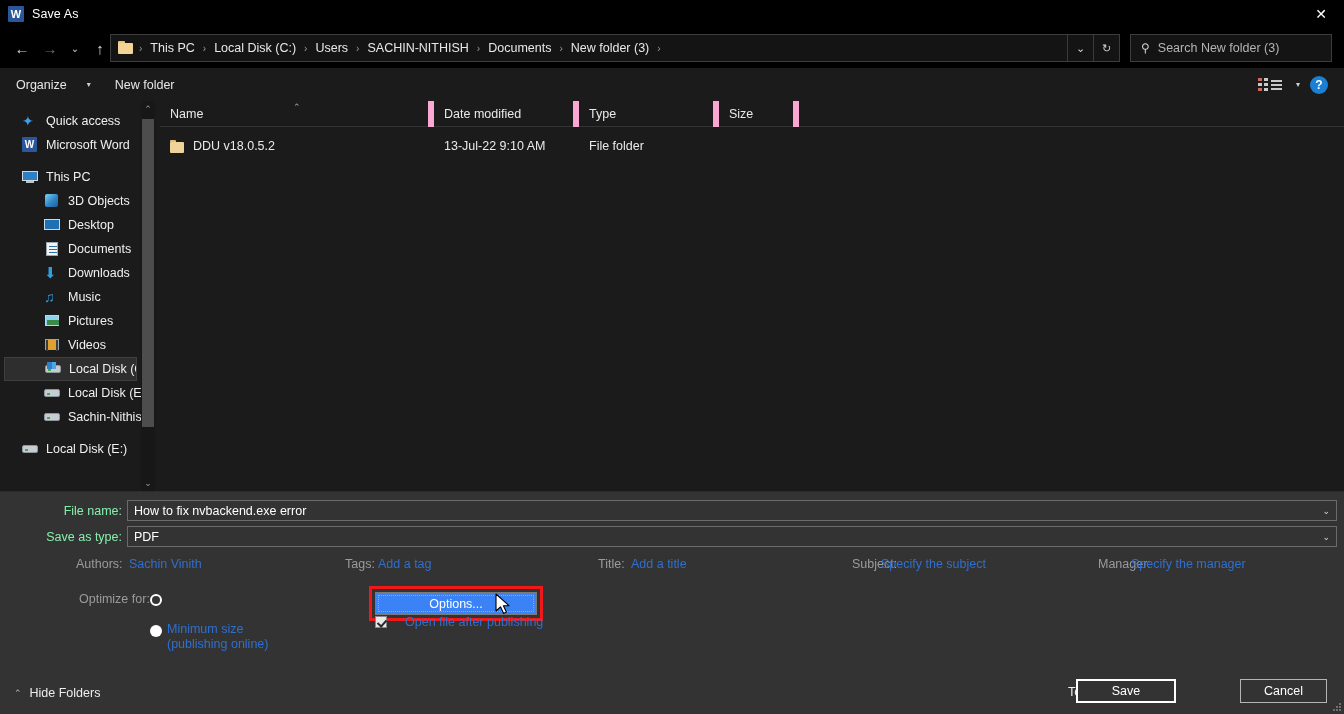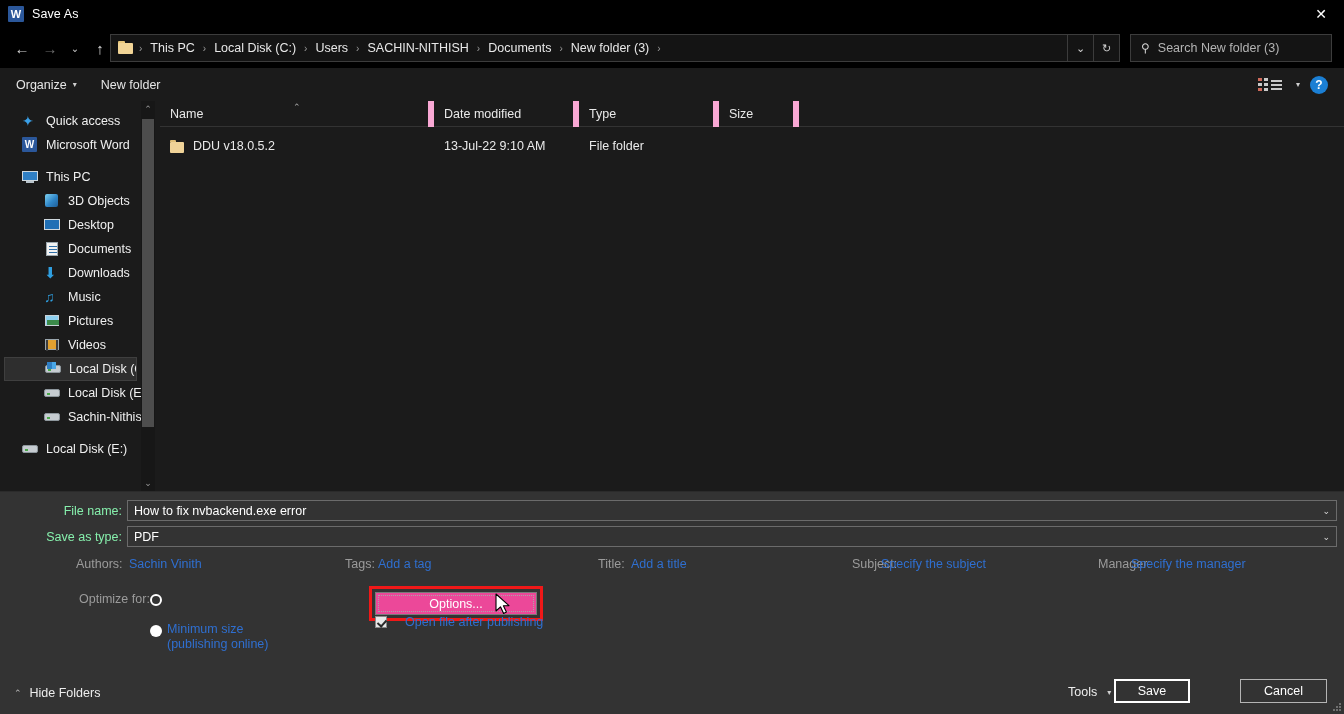--- a/index.html
+++ b/index.html
@@ -115,21 +115,21 @@
   
   .cmdbar {
     position: absolute; top: 68px; left: 0;
     width: 1344px; height: 33px;
     background: #1b1b1b;
     display: flex; align-items: center;
   }
   .cmd-item {
     color: #e6e6e6; font-size: 12.5px;
     padding: 4px 8px; margin-left: 8px;
-    display: flex; align-items: center; gap: 6px;
+    display: flex; align-items: center; gap: 20px;
   }
   .caret-dn { font-size: 8px; color: #cfcfcf; }
   .cmd-right {
     position: absolute; right: 10px; top: 0; height: 33px;
     display: flex; align-items: center; gap: 10px;
   }
   .viewicon {
     display: flex; align-items: center; gap: 3px;
     padding: 2px 4px;
   }
@@ -318,21 +318,21 @@
     width: 160px;
   }
 
   .redbox {
     position: absolute;
     border: 3px solid #f01818;
     background: transparent;
   }
   .optbtn {
     position: absolute;
-    background: #ec4899;
+    background: #3b82f6;
     border: 1px solid #7a7a7a;
     color: #ffffff; font-size: 12.5px;
     display: flex; align-items: center; justify-content: center;
   }
   .optbtn .focusring {
     position: absolute; left: 2px; top: 2px; right: 2px; bottom: 2px;
     border: 1px dotted #a9a9a9;
   }
   .cursor-arrow { position: absolute; pointer-events: none; }
 
@@ -650,16 +650,16 @@
       <i style="right:0;bottom:3px"></i>
         <i style="right:3px;bottom:3px"></i>
       <i style="right:0;bottom:6px"></i>
     </div>
   </div>
 
   <div class="toolsbtn">
     <span>Tools</span>
     <span class="caret-dn">▾</span>
   </div>
-  <div class="pushbtn default" style="left:1114px;top:679px;width:76px;">Save</div>
+  <div class="pushbtn default" style="left:1076px;top:679px;width:100px;">Save</div>
   <div class="pushbtn normal" style="left:1240px;top:679px;width:87px;">Cancel</div>
 
 </div>
 
 </body></html>

